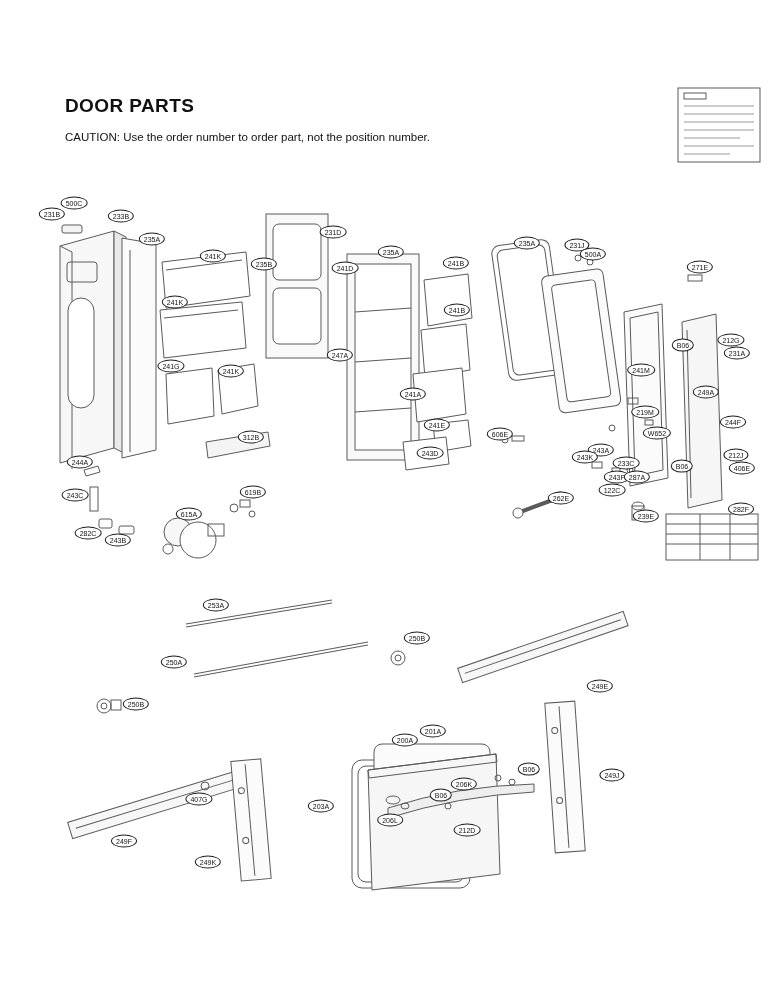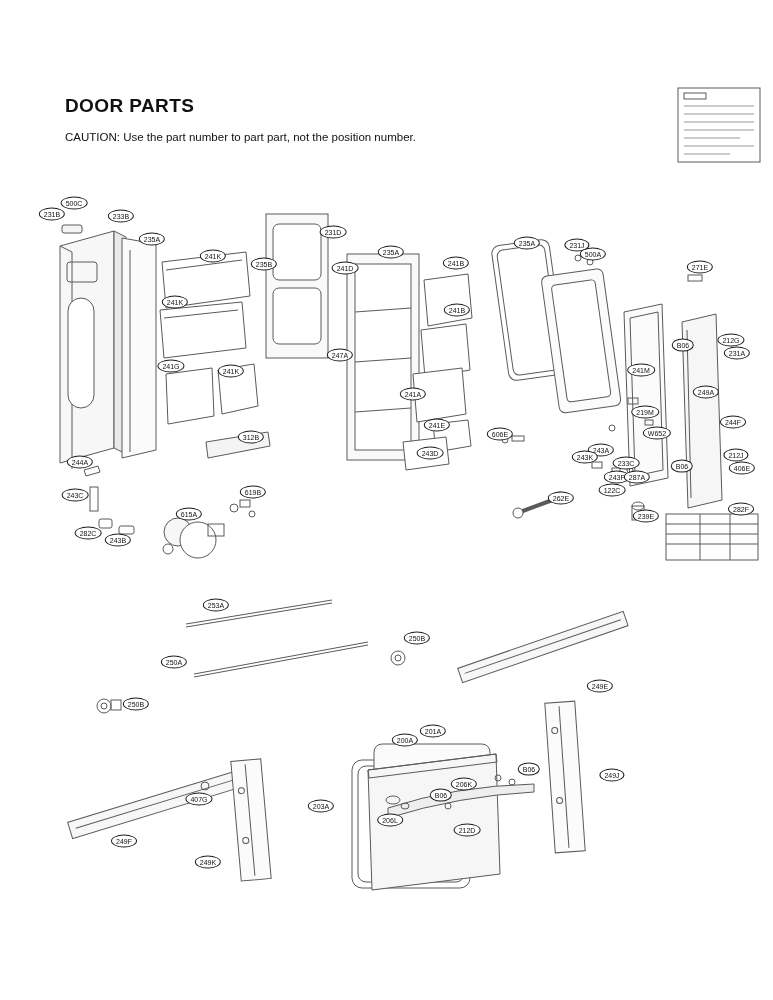--- a/index.html
+++ b/index.html
@@ -13,21 +13,21 @@
   .callout-layer{position:absolute;left:0;top:0;width:773px;height:1000px;}
   .callout{position:absolute;transform:translate(-50%,-50%);
            border:1px solid #1c1c1c;border-radius:50%;background:#fff;
            font-size:7px;line-height:1;padding:2px 4px;color:#111;white-space:nowrap;}
 </style>
 </head>
 <body>
 
 <div class="page">
   <h1 class="title">DOOR PARTS</h1>
-  <p class="caution">CAUTION: Use the part number to part part, not the position number.</p>
+  <p class="caution">CAUTION: Use the order number to order part, not the position number.</p>
 
   <div class="diagram">
     <svg width="773" height="1000" viewBox="0 0 773 1000" stroke="#5a5a5a" fill="none" stroke-width="1">
 
       <g>
         <rect x="62" y="225" width="20" height="8" rx="2" fill="#f4f4f4"></rect>
         <path d="M60,246 L114,231 L114,448 L60,463 Z" fill="#f7f7f7"></path>
         <path d="M114,231 L126,237 L126,454 L114,448 Z" fill="#e9e9e9"></path>
         <path d="M60,246 L72,252 L72,469"></path>
         <rect x="67" y="262" width="30" height="20" rx="3"></rect>

